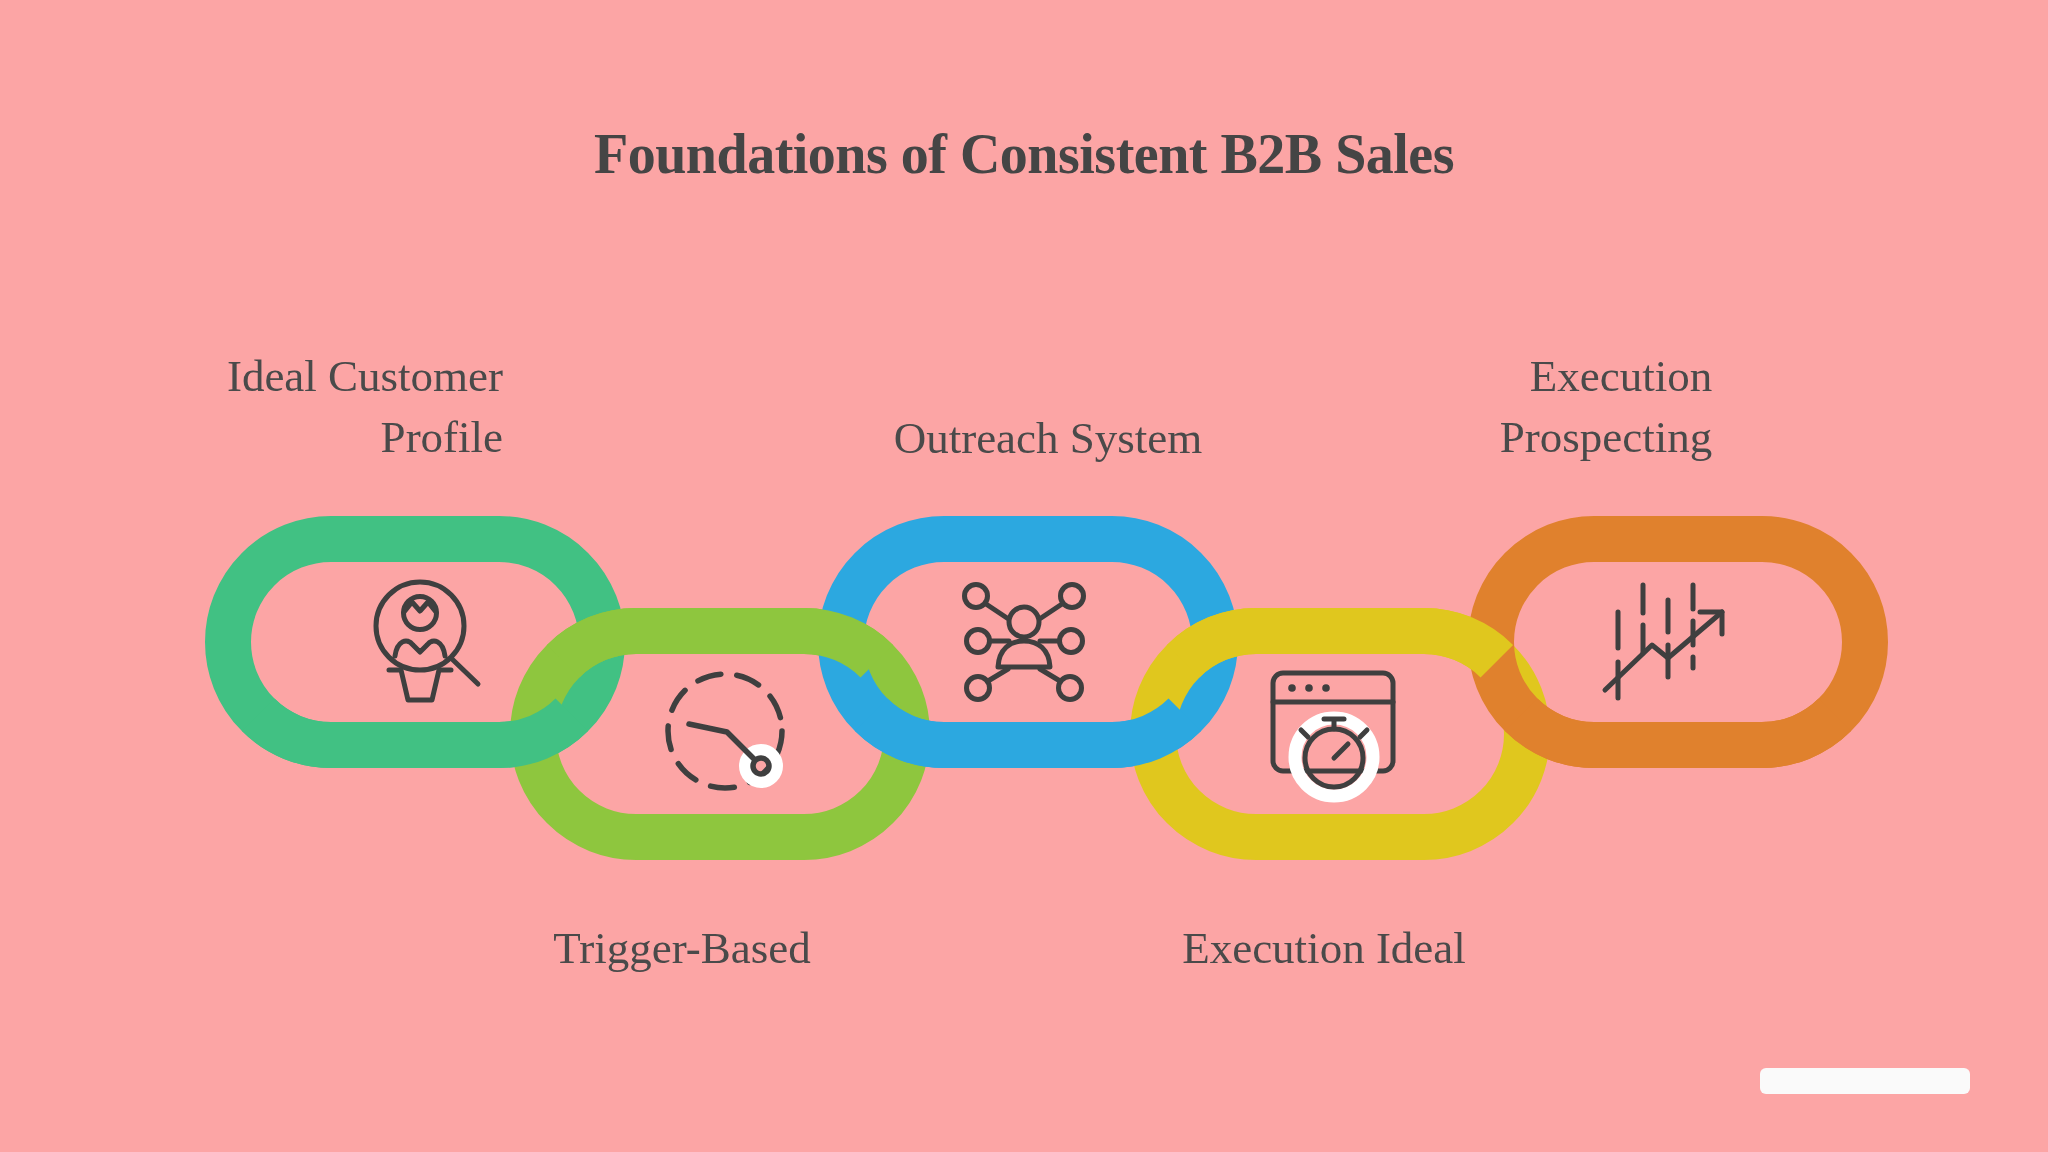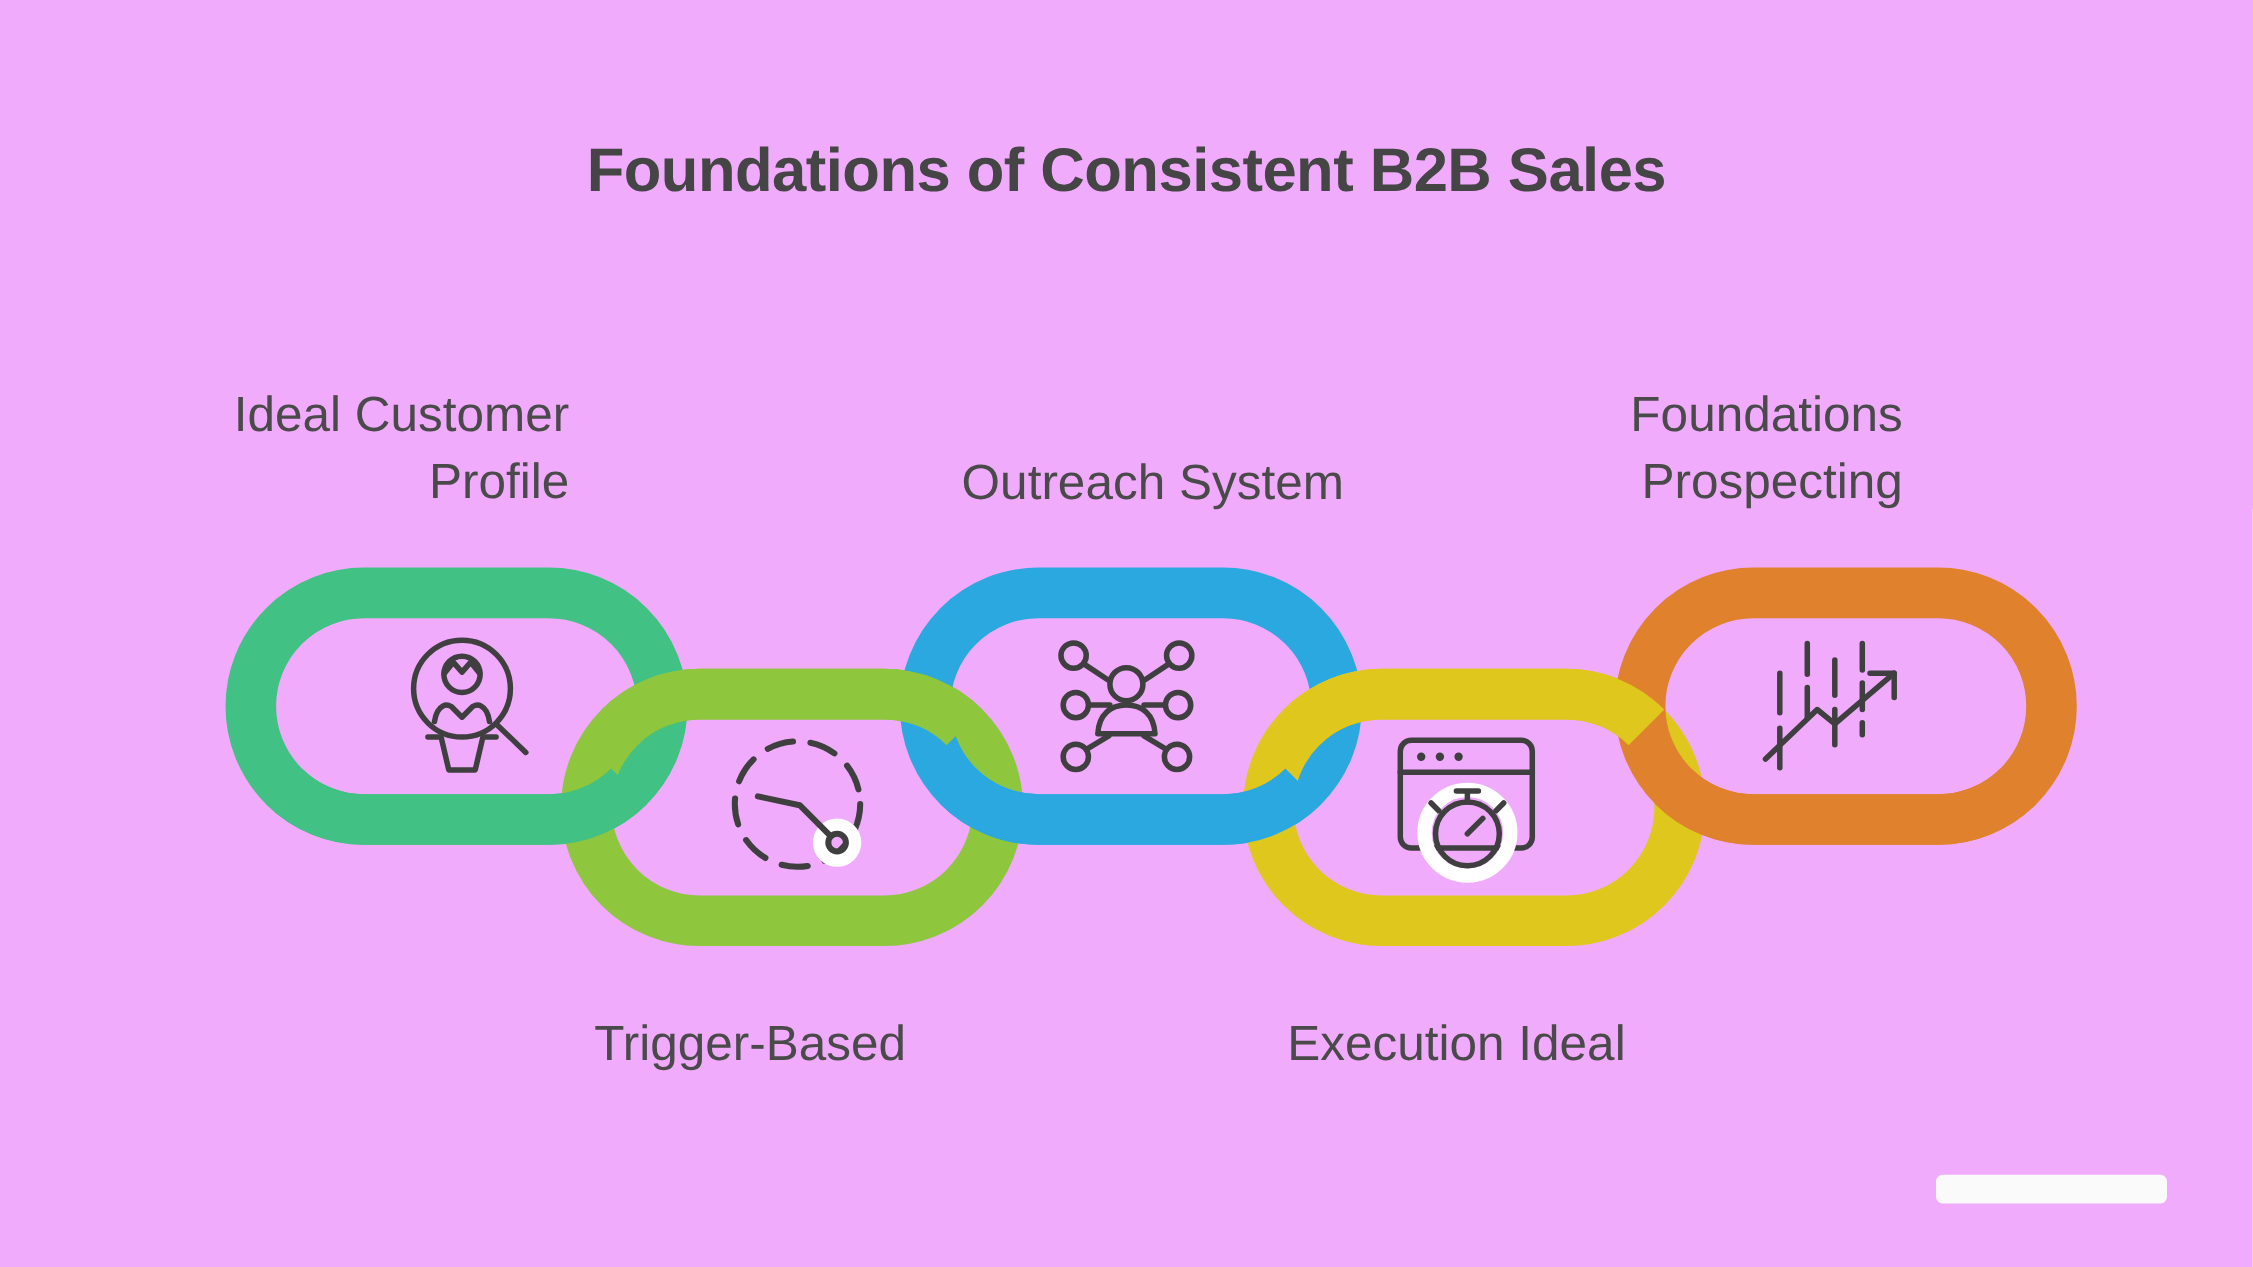--- a/index.html
+++ b/index.html
@@ -1,18 +1,18 @@
 <!DOCTYPE html>
 <html><head>
 <meta charset="utf-8">
 <style>
   html,body{margin:0;padding:0;background:#ffffff;}
   .stage{
-    position:relative;width:2048px;height:1152px;background:#f0abfc;overflow:hidden;
-    font-family:Liberation Sans, sans-serif;
+    position:relative;width:2048px;height:1152px;background:#fca5a5;overflow:hidden;
+    font-family:Liberation Serif, serif;
   }
   .title{
     position:absolute;top:122px;left:0;width:2048px;text-align:center;
     font-size:56px;font-weight:bold;letter-spacing:-0.5px;color:#454545;
   }
   .chain-svg{position:absolute;left:0;top:0;}
   .link-label{
     position:absolute;text-align:right;transform:translateX(-50%);
     font-size:45px;line-height:61px;color:#4a4a4a;white-space:nowrap;
   }
@@ -112,19 +112,19 @@
 
   <div class="link-label" style="left:1022px;top:408px;margin-left:26px;">
     <div>Outreach System</div>
   </div>
 
   <div class="link-label" style="left:1324px;top:918px;">
     <div>Execution Ideal</div>
   </div>
 
   <div class="link-label" style="left:1606px;top:346px;">
-    <div>Foundations</div>
+    <div>Execution</div>
     <div>Prospecting</div>
   </div>
 
   <div class="watermark"></div>
 
 </div>
 
 </body></html>

